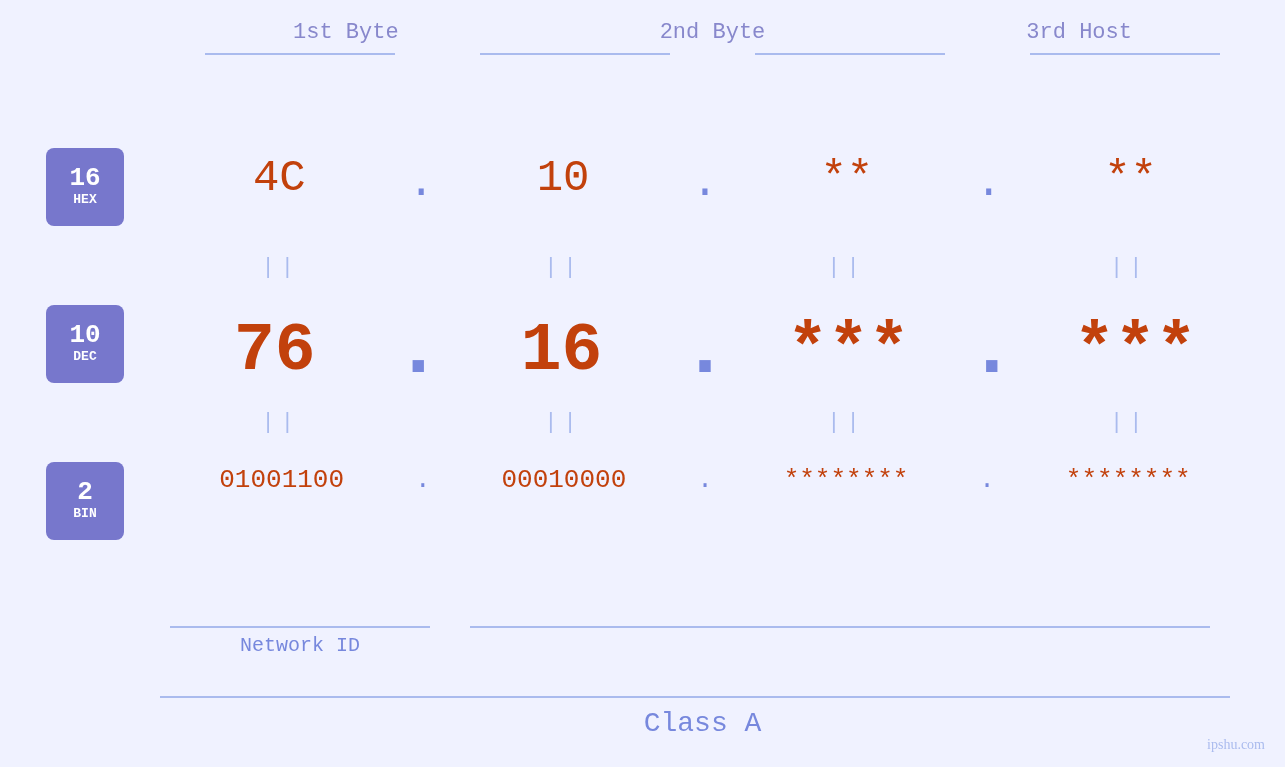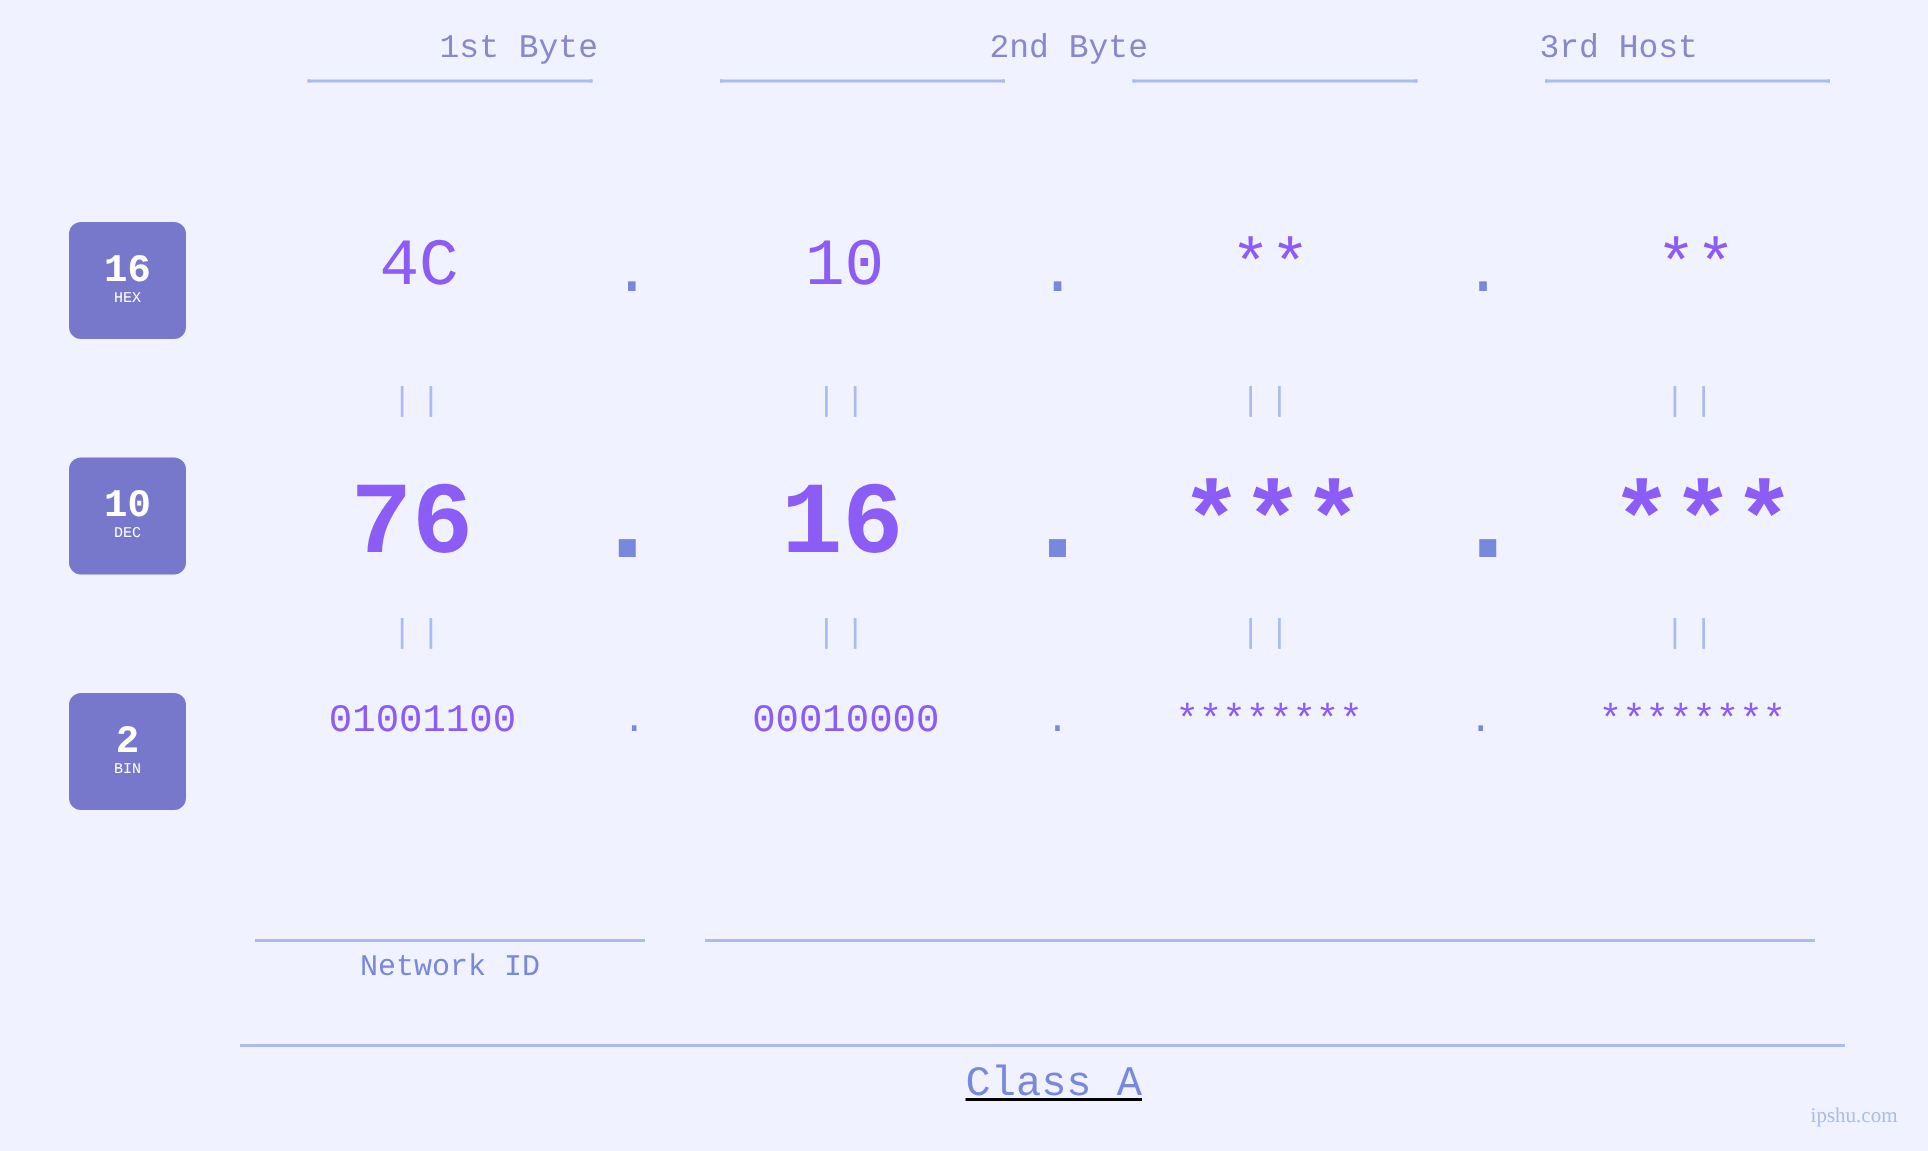--- a/index.html
+++ b/index.html
@@ -75,22 +75,23 @@
       font-family: 'Courier New', Courier, monospace;
     }
 
     .badge-number {
       font-size: 26px;
       font-weight: bold;
       line-height: 1;
     }
 
     .badge-label {
-      font-size: 10px;
+      font-size: 13px;
       line-height: 1.4;
+      font-weight: bold;
     }
 
     .badge-hex { top: 148px; left: 46px; }
     .badge-dec { top: 305px; left: 46px; }
     .badge-bin { top: 462px; left: 46px; }
 
     
     .content-area {
       position: absolute;
       top: 100px;
@@ -119,21 +120,21 @@
     }
 
     .bin-row {
       position: absolute;
       top: 365px;
     }
 
     .cell {
       width: 220px;
       text-align: center;
-      color: #8b5cf6;
+      color: #c2410c;
       font-family: 'Courier New', Courier, monospace;
     }
 
     .hex-val {
       font-size: 44px;
     }
 
     .dec-val {
       font-size: 68px;
       font-weight: bold;
@@ -242,21 +243,20 @@
       margin-top: 6px;
       width: 740px;
     }
 
     
     .class-row {
       position: absolute;
       bottom: 28px;
       left: 160px;
       right: 40px;
-      text-decoration: underline;
     }
 
     .class-main-bracket {
       height: 2px;
       border-bottom: 2px solid #aabbee;
       border-left: 2px solid #aabbee;
       border-right: 2px solid #aabbee;
       width: 1070px;
     }
 

